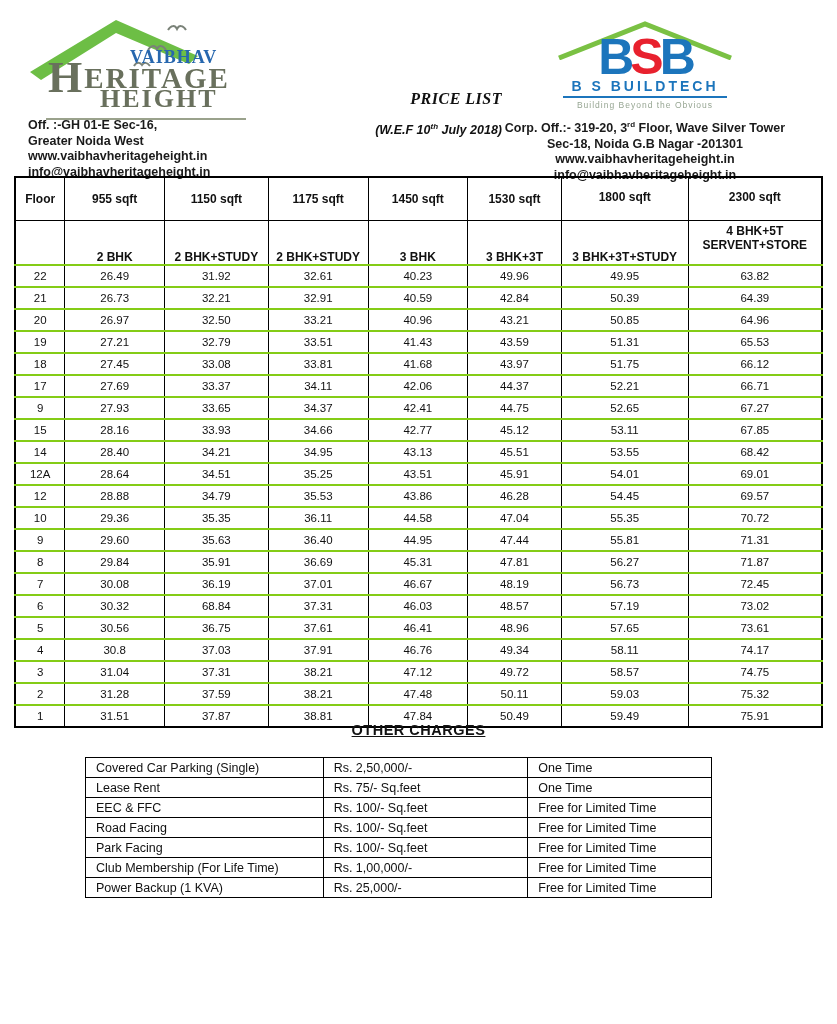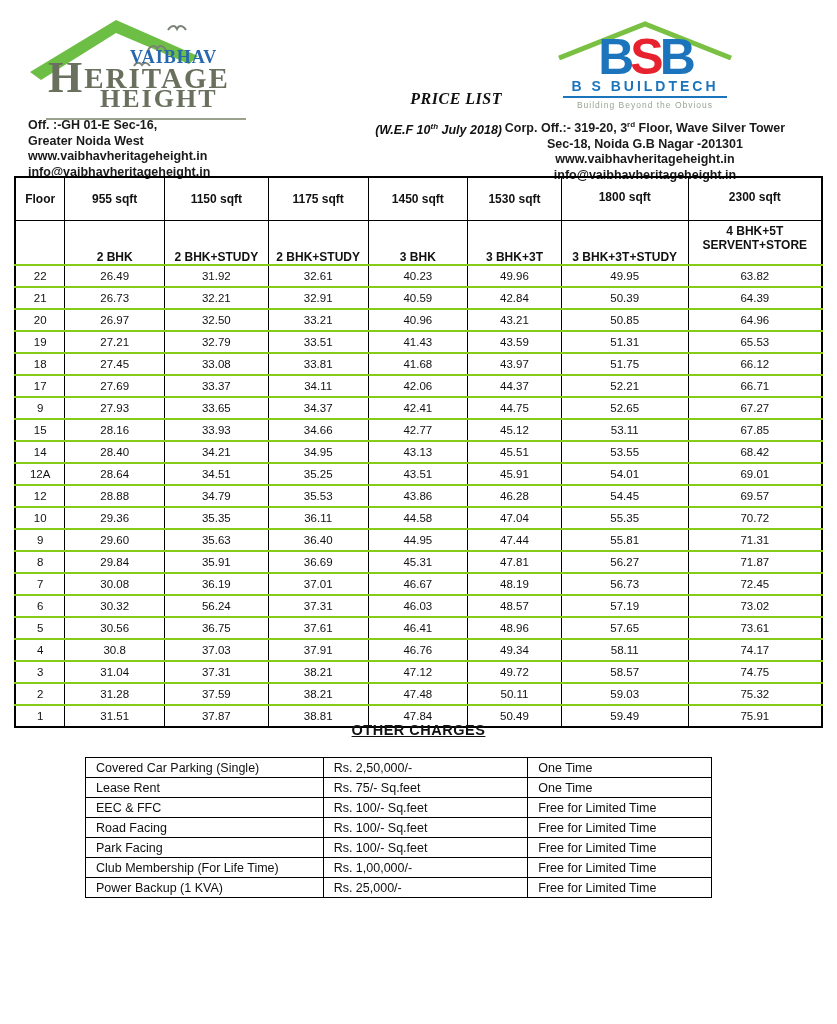--- a/index.html
+++ b/index.html
@@ -338,21 +338,21 @@
           <td>36.19</td>
           <td>37.01</td>
           <td>46.67</td>
           <td>48.19</td>
           <td>56.73</td>
           <td>72.45</td>
         </tr>
         <tr>
           <td>6</td>
           <td>30.32</td>
-          <td>56.24</td>
+          <td>68.84</td>
           <td>37.31</td>
           <td>46.03</td>
           <td>48.57</td>
           <td>57.19</td>
           <td>73.02</td>
         </tr>
         <tr>
           <td>5</td>
           <td>30.56</td>
           <td>36.75</td>

